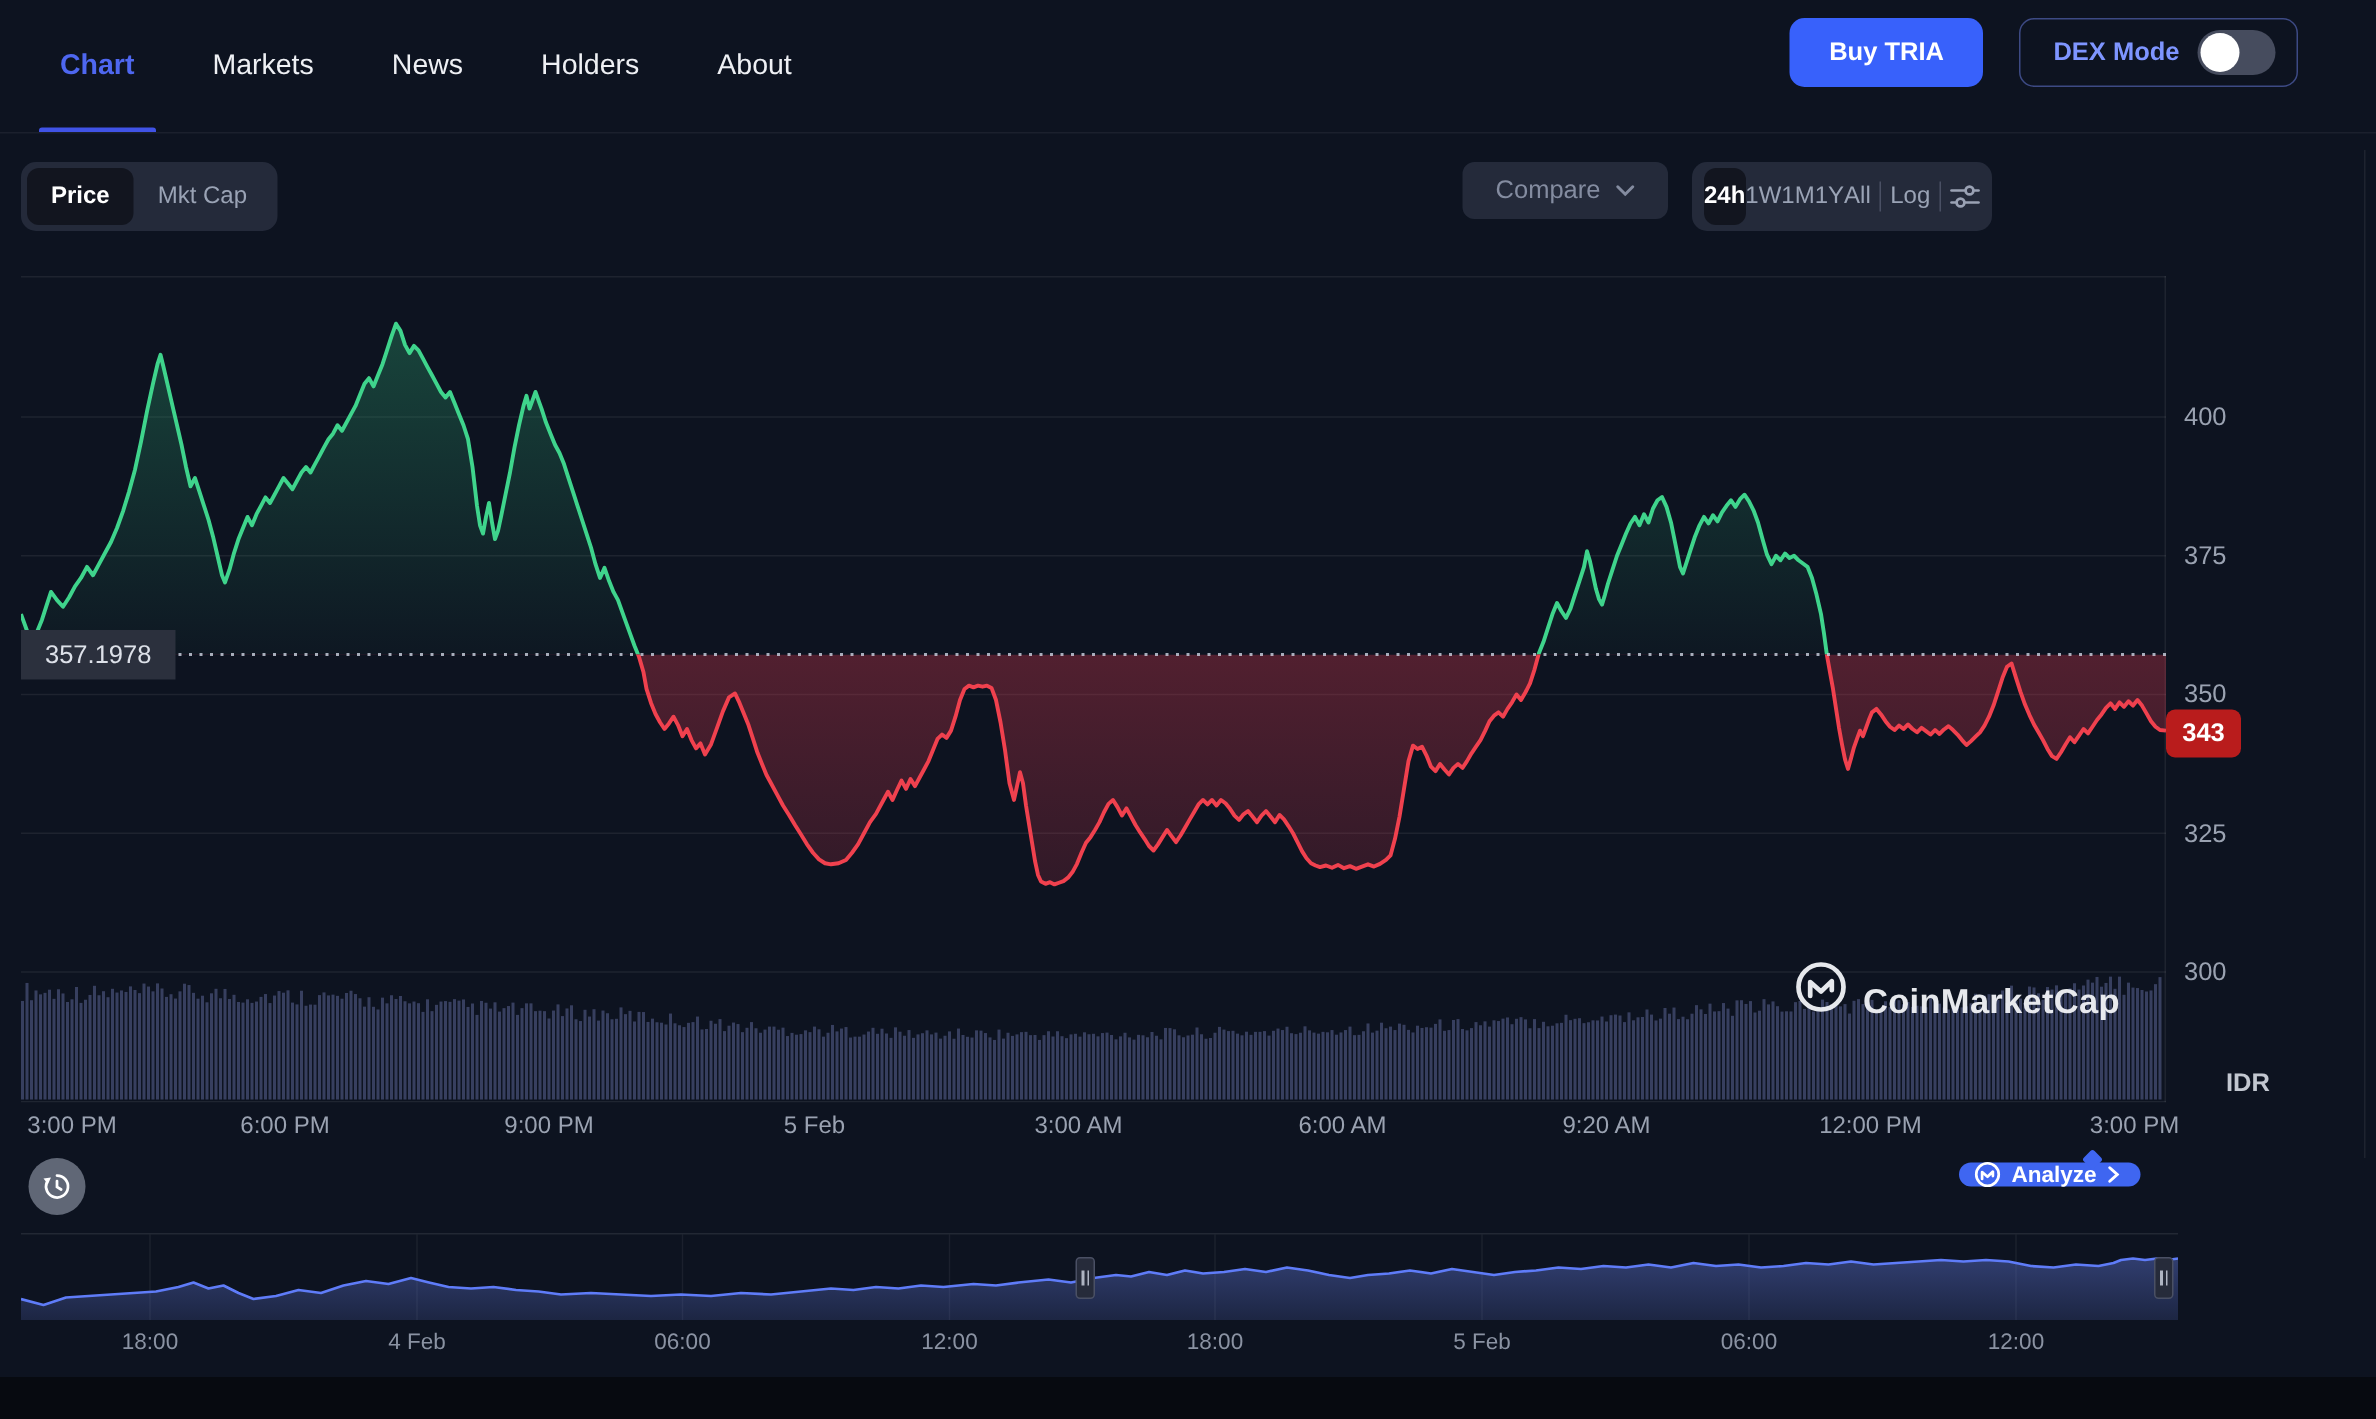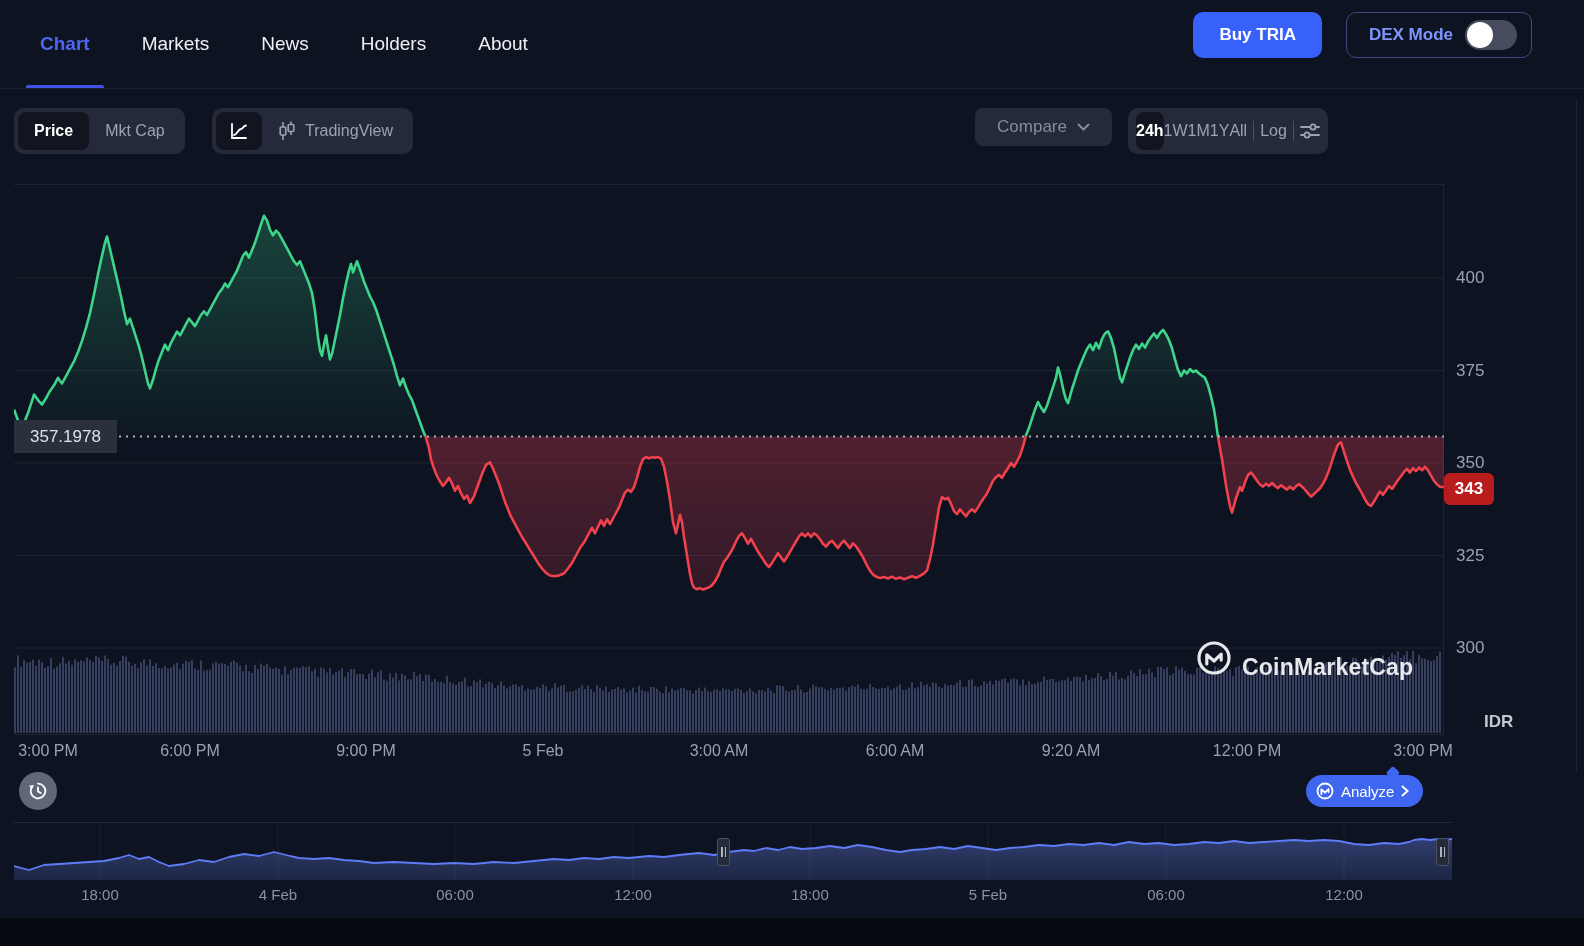--- a/index.html
+++ b/index.html
@@ -49,23 +49,23 @@
   .nav-tick{position:absolute;top:886px;transform:translateX(-50%);font-size:15px;color:#8a92a2;white-space:nowrap;}
   .watermark{position:absolute;left:1196px;top:634px;display:flex;align-items:center;gap:10px;
         opacity:0.95;z-index:2;}
   .watermark .wm-text{font-size:23px;font-weight:700;color:#f2f4f7;letter-spacing:0.2px;margin-top:20px;}
   .right-edge{position:absolute;left:1576px;top:100px;width:1px;height:672px;background:rgba(255,255,255,0.07);}
   
   .hist-btn{position:absolute;left:19px;top:772px;width:38px;height:38px;border-radius:50%;
         background:rgba(118,125,140,0.8);display:flex;align-items:center;justify-content:center;cursor:pointer;}
   .hist-btn:before{content:"";position:absolute;left:-3px;bottom:6px;width:12px;height:12px;
         background:rgba(118,125,140,0.8);transform:rotate(45deg);border-radius:2px;z-index:-1;}
-  .analyze{position:absolute;left:1306px;top:775px;height:32px;padding:0 14px 0 10px;background:#3f66f1;
+  .analyze{position:absolute;left:1306px;top:775px;height:16px;padding:0 14px 0 10px;background:#3f66f1;
         border:none;border-radius:16px;display:flex;align-items:center;gap:7px;color:#fff;
-        font-size:15px;font-weight:400;font-family:inherit;cursor:pointer;}
+        font-size:15px;font-weight:700;font-family:inherit;cursor:pointer;}
   .analyze:after{content:"";position:absolute;top:-7px;left:70%;width:10px;height:10px;background:#3f66f1;
         transform:rotate(45deg);border-radius:2px;}
   .nav-svg{position:absolute;left:14px;top:822px;cursor:ew-resize;}
   .handle{position:absolute;top:838px;width:11px;height:26px;background:#262b3a;border:1px solid #4a5064;
         border-radius:3px;display:flex;align-items:center;justify-content:center;gap:2px;cursor:ew-resize;z-index:3;}
   .handle i{display:block;width:1.5px;height:10px;background:#aeb4c2;}
   .bottom-strip{position:absolute;left:0;top:918px;width:100%;height:28px;background:#070a10;}
 </style>
 </head>
 <body>
@@ -99,37 +99,20 @@
             <span class="knob"></span>
           </span>
       </div>
     </div>
   </header>
 
   <div class="toolbar">
     <div class="seg seg-price">
       <div class="chip active">Price</div>
       <div class="chip">Mkt Cap</div>
-    </div>
-    <div class="seg seg-view">
-      <div class="chip active icon-chip">
-        <svg width="20" height="20" viewBox="0 0 20 20">
-          <path d="M3 3 V17 H17" fill="none" stroke="#fff" stroke-width="1.8" stroke-linecap="round"></path>
-          <path d="M5 14 C8 14 9 8 12 8 C14 8 14 5 17 4.5" fill="none" stroke="#fff" stroke-width="1.8" stroke-linecap="round"></path>
-        </svg>
-      </div>
-      <div class="chip tv-chip">
-        <svg width="18" height="20" viewBox="0 0 18 20">
-          <line x1="5" y1="1" x2="5" y2="19" stroke="#9aa3b5" stroke-width="1.6"></line>
-          <rect x="2.2" y="6" width="5.6" height="8" rx="1" fill="#2b2f40" stroke="#9aa3b5" stroke-width="1.6"></rect>
-          <line x1="13" y1="0.5" x2="13" y2="14" stroke="#9aa3b5" stroke-width="1.6"></line>
-          <rect x="10.2" y="3.5" width="5.6" height="7" rx="1" fill="#2b2f40" stroke="#9aa3b5" stroke-width="1.6"></rect>
-        </svg>
-        <span>TradingView</span>
-      </div>
     </div>
     <div class="seg chip compare">
       <span>Compare</span>
       <svg width="13" height="8" viewBox="0 0 13 8">
         <path d="M1.5 1.5 L6.5 6.5 L11.5 1.5" fill="none" stroke="#848ca0" stroke-width="2" stroke-linecap="round"></path>
       </svg>
     </div>
     <div class="seg tf">
       <div class="chip active">24h</div>
       <div class="chip">1W</div>

